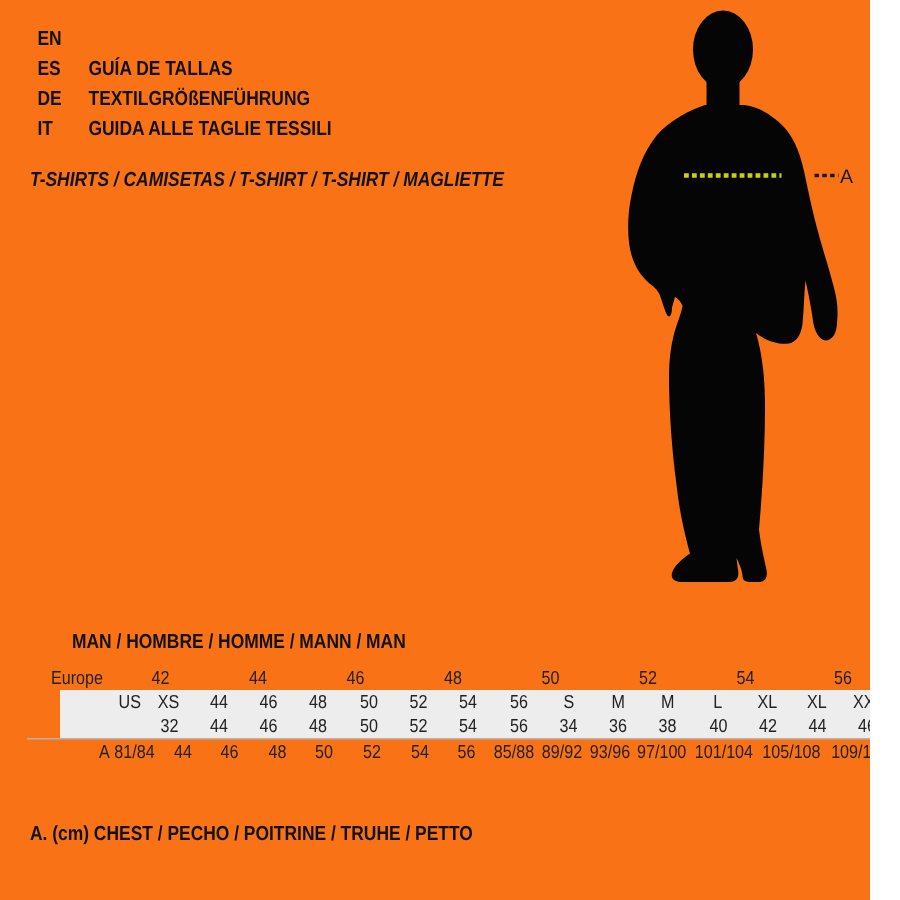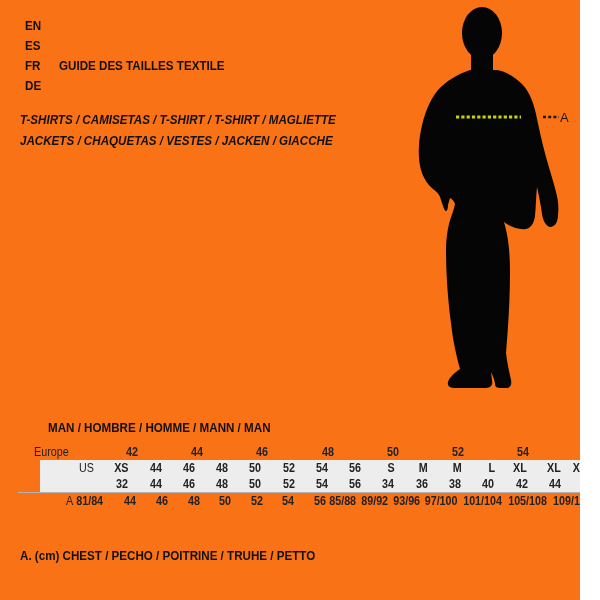--- a/index.html
+++ b/index.html
@@ -26,47 +26,48 @@
   .man-title { position:absolute; top:420px; left:20px; font-weight:700; font-size:13.5px;padding-left:28px; }
   .footnote  { position:absolute; top:548px; left:20px; font-weight:700; font-size:13.5px;text-align:right; }
 
   
   .table { position:absolute; left:18px; top:444px; width:577px; font-size:12.5px; color:#222; }
   .t-header { height:18px; line-height:18px; background:var(--header-bg,#c9c9c9); padding-left:6px; color:#333; }
   .t-row { display:flex; height:16px; line-height:16px; }
   .t-row.shaded { background:var(--stripe-bg,#ededed);margin-left:22px; }
   .t-row.row-a { border-top:1px solid #b3b3b3; height:17px; }
   .t-label { flex:0 0 54px; padding-left:2px; text-align:right; }
-  .t-cell  { flex:1 1 0; text-align:right;font-weight:bold; }
+  .t-cell  { flex:1 1 0; text-align:center; }
   .t-cell .cnd { transform-origin:50% 50%; }
 </style>
 </head>
 <body>
 
 <div class="screen">
 
   <div class="langs">
     <div class="lang-row">
       <span class="lang-code"><span class="cnd">EN</span></span>
     </div>
   <div class="lang-row">
       <span class="lang-code"><span class="cnd">ES</span></span>
-    </div>
-      <div class="lang-row">
-      <span class="lang-code"><span class="cnd">FR</span></span>
-      <span class="lang-label"><span class="cnd">GUIDE DES TAILLES TEXTILE</span></span>
+      <span class="lang-label"><span class="cnd">GUÍA DE TALLAS</span></span>
     </div>
       <div class="lang-row">
       <span class="lang-code"><span class="cnd">DE</span></span>
+      <span class="lang-label"><span class="cnd">TEXTILGRÖßENFÜHRUNG</span></span>
+    </div>
+      <div class="lang-row">
+      <span class="lang-code"><span class="cnd">IT</span></span>
+      <span class="lang-label"><span class="cnd">GUIDA ALLE TAGLIE TESSILI</span></span>
     </div>
     </div>
 
   <div class="products">
     <div><span class="cnd">T-SHIRTS / CAMISETAS / T-SHIRT / T-SHIRT / MAGLIETTE</span></div>
-    <div><span class="cnd">JACKETS / CHAQUETAS / VESTES / JACKEN / GIACCHE</span></div>
   </div>
 
   <svg class="figure" viewBox="0 0 200 400" xmlns="http://www.w3.org/2000/svg">
     <g fill="#050505">
       <ellipse cx="82" cy="33" rx="20" ry="26"></ellipse>
       <rect x="71" y="44" width="22" height="28"></rect>
       <path d="M70,70
         C58,74 46,81 38,90 C29,101 24,115 21,130 C18,144 18,160 21,170
         C23,177 27,184 33,189 C36,191 39,194 40,197 L43,206
         C44,209 45,211 46,211 C47,211 48,209 48,205 L50,198

